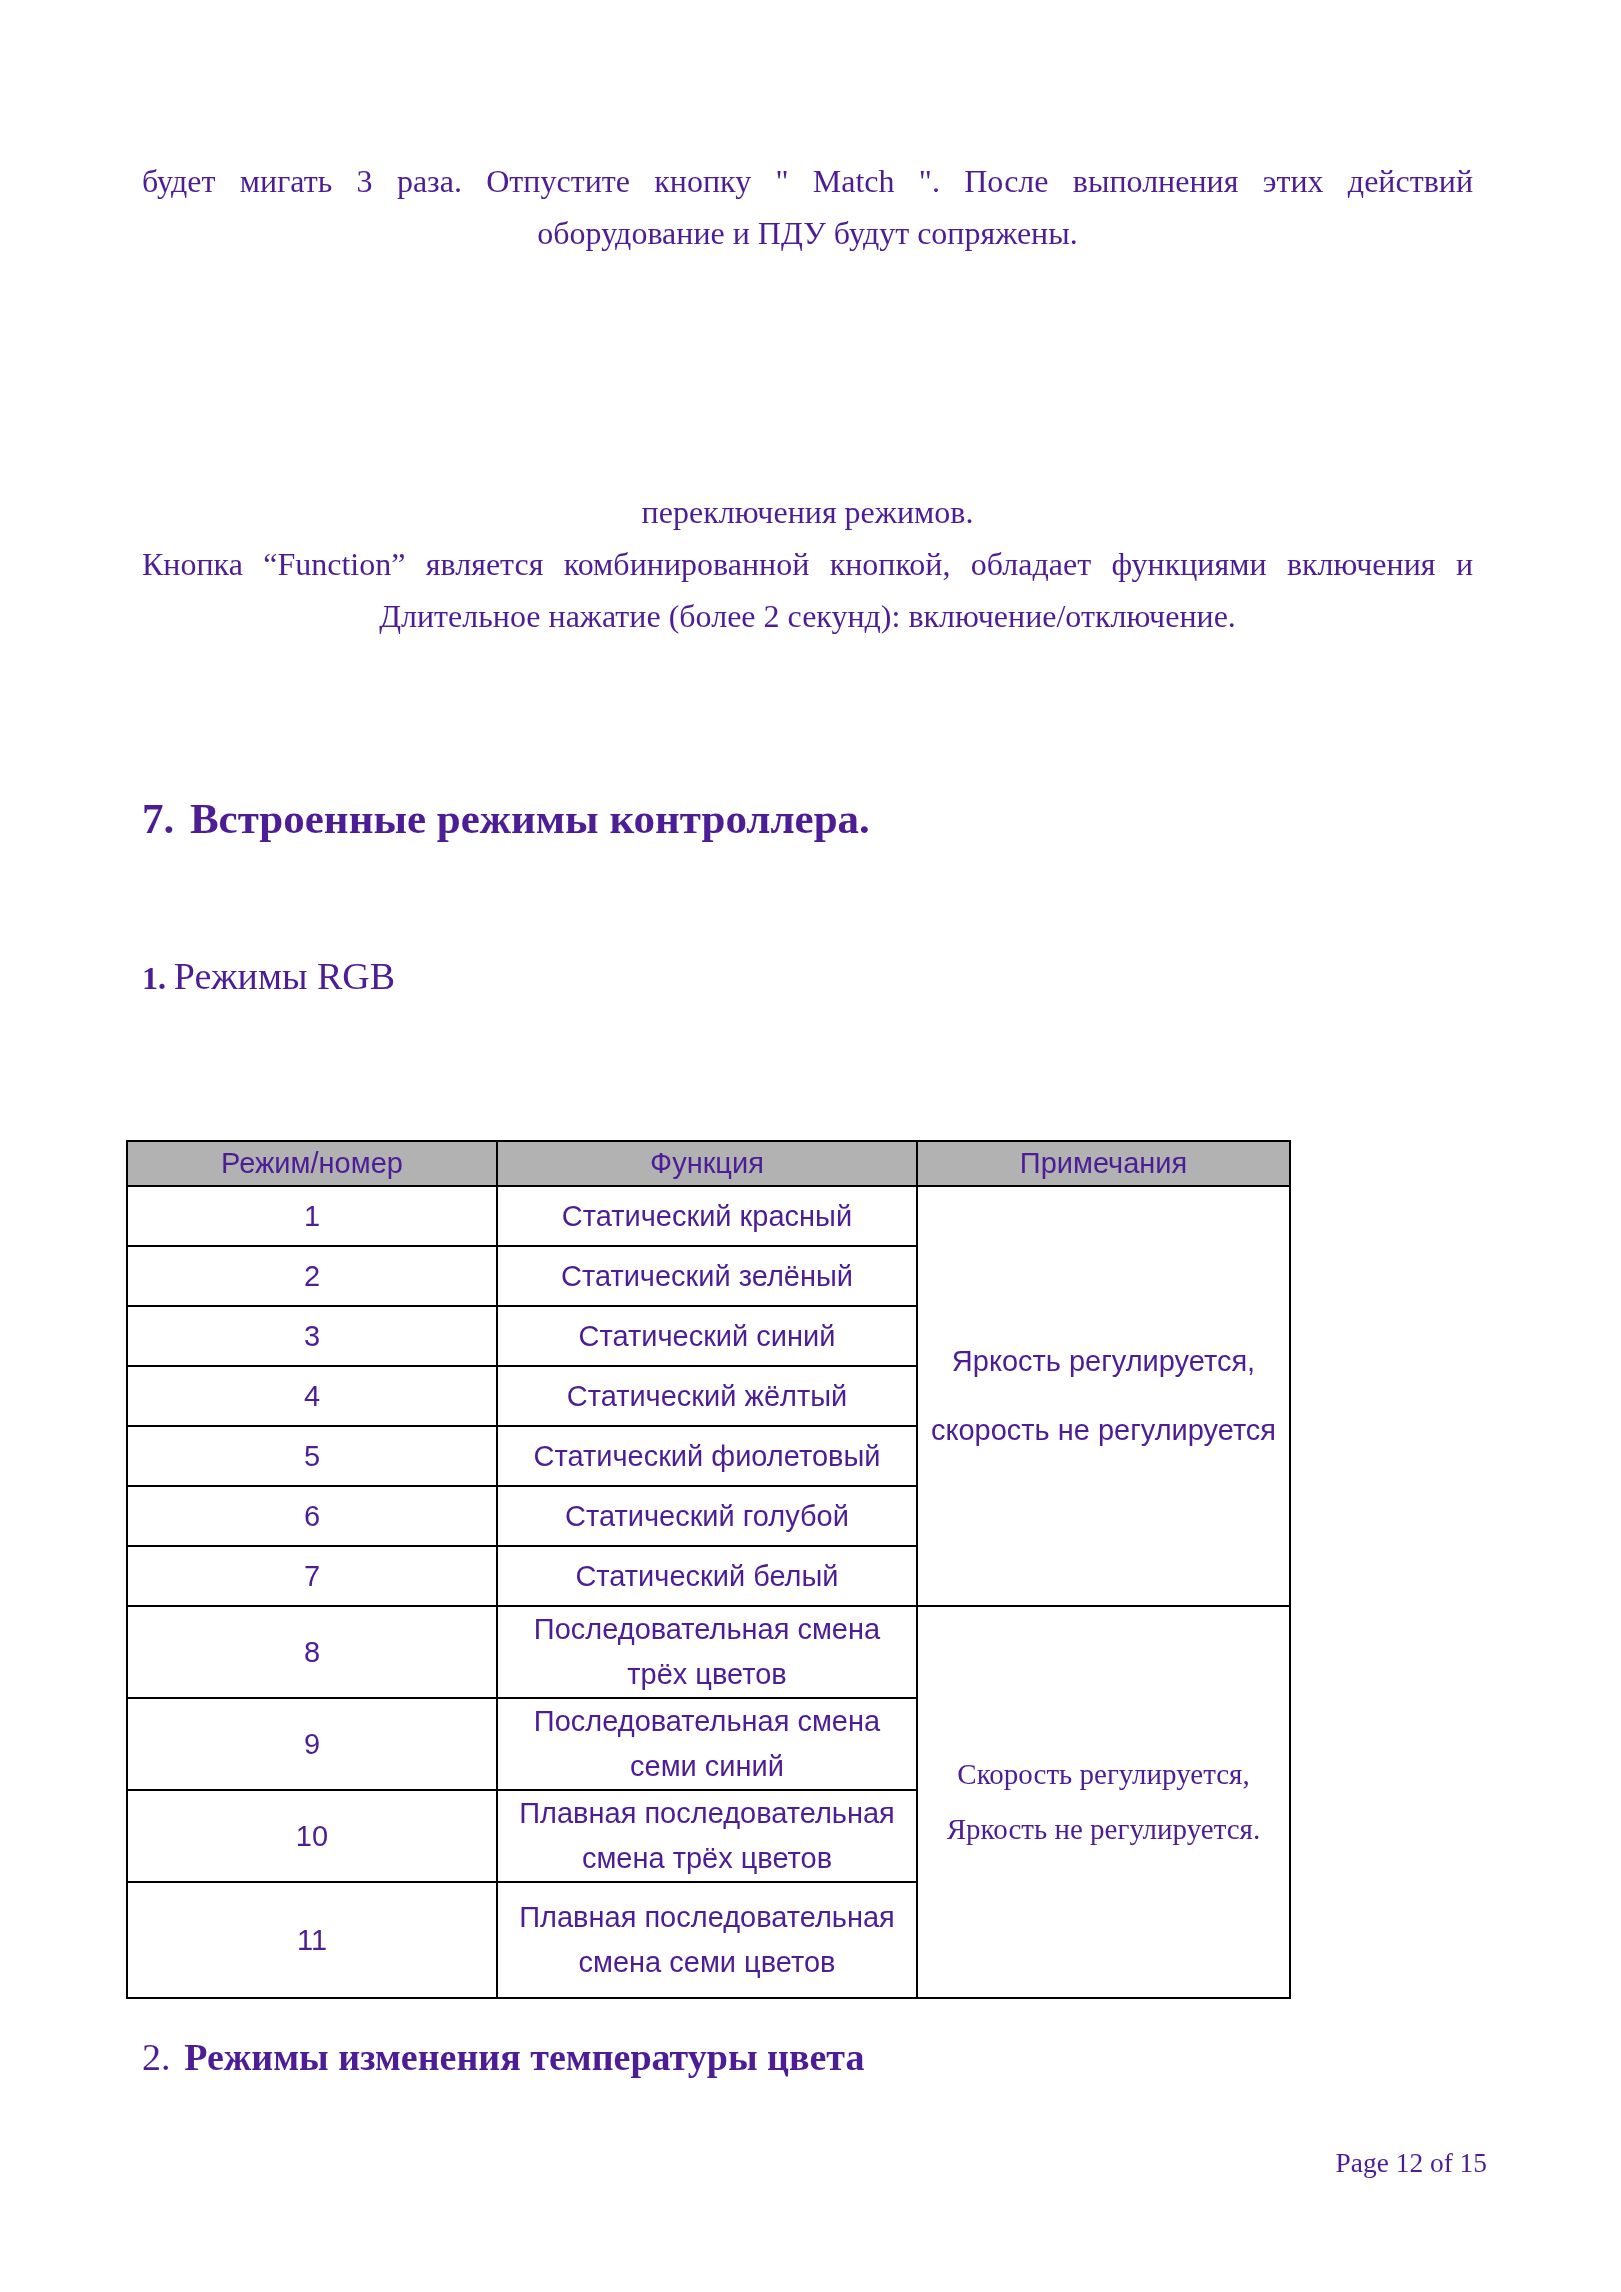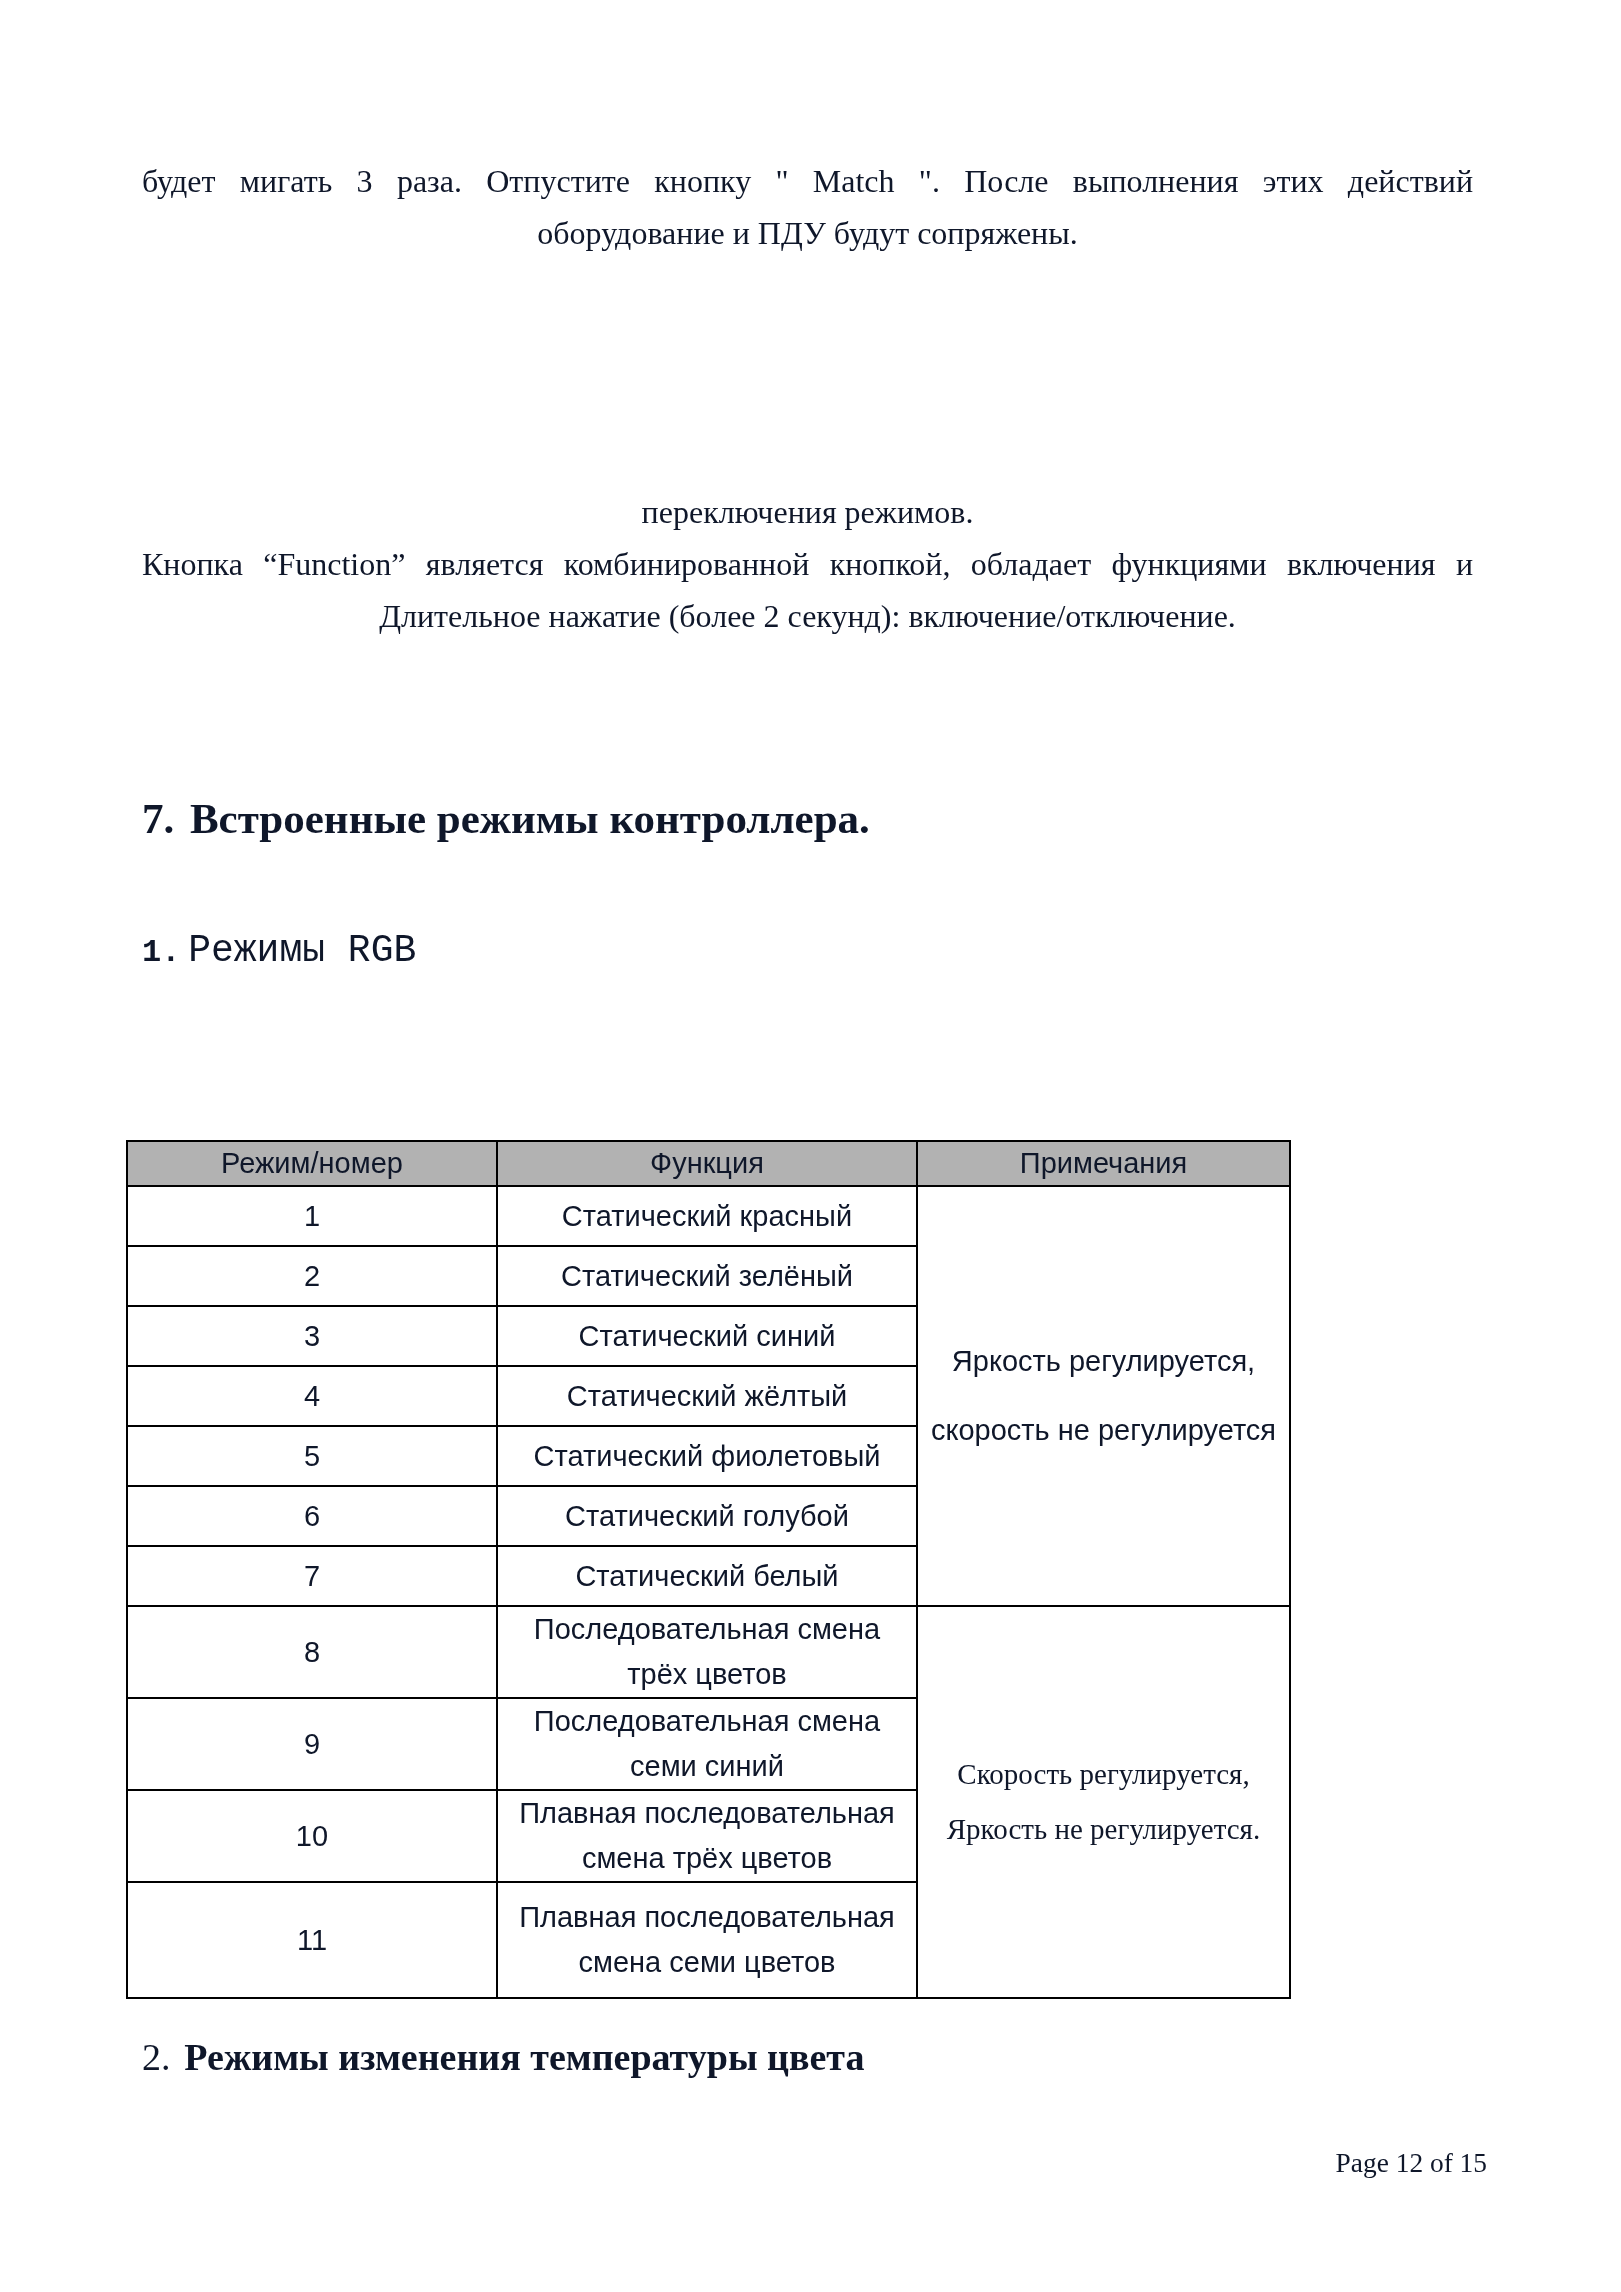--- a/index.html
+++ b/index.html
@@ -1,38 +1,38 @@
 <!DOCTYPE html>
 <html><head>
 <meta charset="utf-8">
 <style>
   html,body{margin:0;padding:0;background:#e8e8e8;}
   .page{
     position:relative;
     width:1621px;height:2293px;
     background:#ffffff;
-    color:#0f172a;
+    color:#4c1d95;
     font-family:"Liberation Serif", serif;
     overflow:hidden;
     margin:0 auto;
   }
   
   .para{position:absolute;left:142px;width:1331px;font-size:32px;line-height:52px;}
   .line{display:block;text-align:center;}
   .line.stretch{text-align:justify;text-align-last:justify;}
   #intro-para{top:155px;}
   #function-para{top:486px;}
   
   .h-main{position:absolute;left:142px;font-weight:bold;font-size:43px;font-family:"Liberation Serif", serif;white-space:nowrap;}
   #heading-function{top:345px;}
   #heading-function .h-num{margin-right:29px;}
   #heading-modes{top:794px;}
   #heading-modes .h-num{margin-right:15.7px;}
   .h-sub{position:absolute;left:142px;white-space:nowrap;font-family:"Liberation Serif", serif;}
-  #sub-rgb{top:929px;font-size:38px;font-weight:normal;font-family:Liberation Mono, monospace;}
+  #sub-rgb{top:954px;font-size:38px;font-weight:normal;}
   #sub-rgb .h-num{font-weight:bold;font-size:32px;margin-right:7.8px;}
   #sub-temp{top:2035px;font-size:38px;font-weight:bold;}
   #sub-temp .h-num{font-weight:normal;margin-right:13.7px;}
   
   table.modes{
     position:absolute;left:126px;top:1140px;
     width:1163px;
     border-collapse:collapse;
     table-layout:fixed;
     border:2.9px solid #000;

